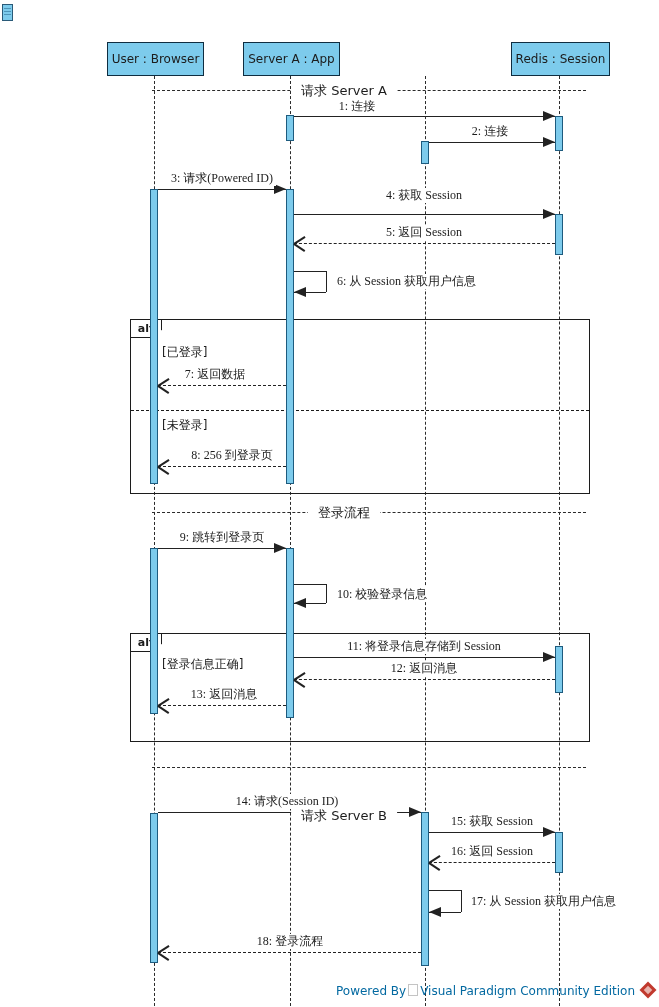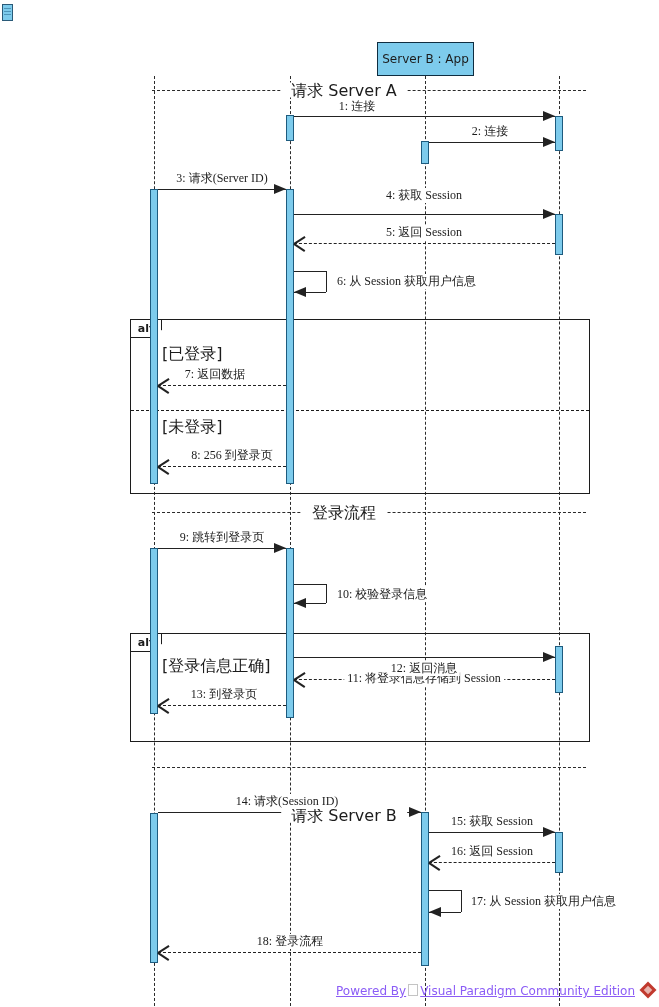--- a/index.html
+++ b/index.html
@@ -23,32 +23,32 @@
   .oa-left::before{content:"";position:absolute;left:0;top:-1px;width:13px;height:1.5px;
        background:#222;transform-origin:0 50%;transform:rotate(-33deg);}
   .oa-left::after{content:"";position:absolute;left:0;top:-1px;width:13px;height:1.5px;
        background:#222;transform-origin:0 50%;transform:rotate(33deg);}
   .vline{position:absolute;width:0;border-left:1px solid #222;z-index:5;}
   .mlabel{position:absolute;transform:translateX(-50%);font-size:12px;white-space:nowrap;
        background:#fff;padding:0 3px;z-index:6;line-height:15px;font-family:Liberation Serif, serif;}
   .mlabel.lft{transform:none;text-align:center;}
   
   .divider{position:absolute;height:0;border-top:1px dashed #2b2b2b;z-index:3;}
-  .divlabel{position:absolute;transform:translate(-50%,-50%);font-size:16px;white-space:nowrap;
+  .divlabel{position:absolute;transform:translate(-50%,-50%);font-size:13px;white-space:nowrap;
        background:#fff;padding:0 10px;z-index:6;line-height:15px;}
   
   .fragment{position:absolute;border:1px solid #1c1c1c;background:transparent;z-index:2;}
   .alt-tab{position:absolute;left:-1px;top:-1px;width:30px;height:17px;background:#fff;
        border:1px solid #1c1c1c;font-size:11px;font-weight:bold;
        display:flex;align-items:center;justify-content:center;
        clip-path:polygon(0 0,100% 0,100% 55%,78% 100%,0 100%);z-index:6;}
-  .guard{position:absolute;font-size:16px;white-space:nowrap;z-index:6;background:#fff;padding:0 2px;}
+  .guard{position:absolute;font-size:12px;white-space:nowrap;z-index:6;background:#fff;padding:0 2px;}
   .separator{position:absolute;left:0;right:0;height:0;border-top:1px dashed #1c1c1c;}
   
-  .footer{position:absolute;font-size:12px;color:#8b5cf6;white-space:nowrap;z-index:7;text-decoration:underline;}
+  .footer{position:absolute;font-size:12px;color:#0369a1;white-space:nowrap;z-index:7;}
   .glyphbox{display:inline-block;width:8px;height:10px;border:1px solid #c4c4c4;
        vertical-align:-1px;margin:0 2px;}
   .vp-logo{position:absolute;width:12px;height:12px;background:#c1392d;
        transform:rotate(45deg);z-index:7;}
   .vp-logo::before{content:"";position:absolute;left:3px;top:3px;width:6px;height:6px;
        background:#e8b4ae;}
   
   .page-icon{position:absolute;left:2px;top:4px;width:9px;height:15px;background:#7dcbec;
        border:1px solid #2a5a78;z-index:7;}
   .page-icon::before{content:"";position:absolute;left:1px;top:3px;right:1px;height:1px;
@@ -59,22 +59,28 @@
 
 <div class="canvas">
 
   <div class="page-icon"></div>
 
   <div class="lifeline" style="left:154px;top:76px;height:930px;"></div>
   <div class="lifeline" style="left:290px;top:76px;height:930px;"></div>
   <div class="lifeline" style="left:425px;top:76px;height:930px;"></div>
   <div class="lifeline" style="left:559px;top:76px;height:930px;"></div>
 
-  <div class="head" style="left:377px;top:42px;width:95px;">
-    <span>Server B : App</span>
+  <div class="head" style="left:107px;top:42px;width:95px;">
+    <span>User : Browser</span>
+  </div>
+  <div class="head" style="left:243px;top:42px;width:95px;">
+    <span>Server A : App</span>
+  </div>
+  <div class="head" style="left:511px;top:42px;width:97px;">
+    <span>Redis : Session</span>
   </div>
 
   <div class="divider" style="left:152px;top:90px;width:434px;"></div>
   <span class="divlabel" style="left:344px;top:90px;">请求 Server A</span>
   <div class="divider" style="left:152px;top:512px;width:434px;"></div>
   <span class="divlabel" style="left:344px;top:512px;">登录流程</span>
   <div class="divider" style="left:152px;top:767px;width:434px;"></div>
   <span class="divlabel" style="left:344px;top:767px;margin-top:48px;">请求 Server B</span>
 
   <div class="fragment" style="left:130px;top:319px;width:458px;height:173px;">
@@ -102,21 +108,21 @@
   <div class="act" style="left:150px;top:813px;height:150px;"></div>
   <div class="act" style="left:555px;top:832px;height:41px;"></div>
 
   <div class="msg fa-right" style="left:294px;top:116px;width:261px;"></div>
   <span class="mlabel" style="left:357px;top:99px;">1: 连接</span>
 
   <div class="msg fa-right" style="left:429px;top:142px;width:126px;"></div>
   <span class="mlabel" style="left:490px;top:124px;">2: 连接</span>
 
   <div class="msg fa-right" style="left:158px;top:189px;width:128px;"></div>
-  <span class="mlabel" style="left:222px;top:171px;">3: 请求(Server ID)</span>
+  <span class="mlabel" style="left:222px;top:171px;">3: 请求(Powered ID)</span>
 
   <div class="msg fa-right" style="left:294px;top:214px;width:261px;"></div>
   <span class="mlabel" style="left:424px;top:188px;">4: 获取 Session</span>
 
   <div class="msg dashed oa-left" style="left:294px;top:243px;width:261px;"></div>
   <span class="mlabel" style="left:424px;top:225px;">5: 返回 Session</span>
 
   <div class="msg" style="left:294px;top:271px;width:32px;"></div>
   <div class="vline" style="left:326px;top:271px;height:21px;"></div>
   <div class="msg fa-left" style="left:294px;top:292px;width:32px;"></div>
@@ -130,27 +136,27 @@
 
   <div class="msg fa-right" style="left:158px;top:548px;width:128px;"></div>
   <span class="mlabel" style="left:222px;top:530px;">9: 跳转到登录页</span>
 
   <div class="msg" style="left:294px;top:584px;width:32px;"></div>
   <div class="vline" style="left:326px;top:584px;height:19px;"></div>
   <div class="msg fa-left" style="left:294px;top:603px;width:32px;"></div>
   <span class="mlabel lft" style="left:334px;top:587px;">10: 校验登录信息</span>
 
   <div class="msg fa-right" style="left:294px;top:657px;width:261px;"></div>
-  <span class="mlabel" style="left:424px;top:639px;margin-top:32px;">11: 将登录信息存储到 Session</span>
+  <span class="mlabel" style="left:424px;top:639px;">11: 将登录信息存储到 Session</span>
 
   <div class="msg dashed oa-left" style="left:294px;top:679px;width:261px;"></div>
   <span class="mlabel" style="left:424px;top:661px;">12: 返回消息</span>
 
   <div class="msg dashed oa-left" style="left:158px;top:705px;width:128px;"></div>
-  <span class="mlabel" style="left:224px;top:687px;">13: 到登录页</span>
+  <span class="mlabel" style="left:224px;top:687px;">13: 返回消息</span>
 
   <div class="msg fa-right" style="left:158px;top:812px;width:263px;"></div>
   <span class="mlabel" style="left:287px;top:794px;">14: 请求(Session ID)</span>
 
   <div class="msg fa-right" style="left:429px;top:832px;width:126px;"></div>
   <span class="mlabel" style="left:492px;top:814px;">15: 获取 Session</span>
 
   <div class="msg dashed oa-left" style="left:429px;top:862px;width:126px;"></div>
   <span class="mlabel" style="left:492px;top:844px;">16: 返回 Session</span>
 

